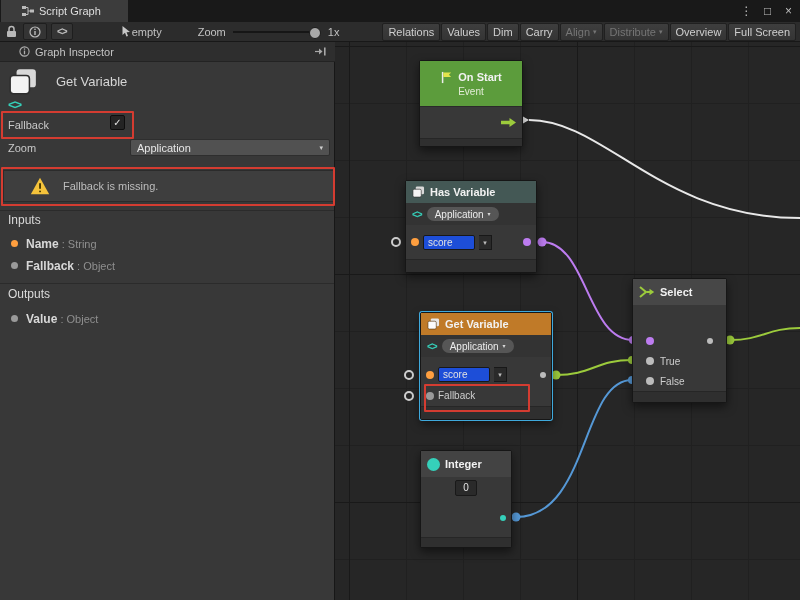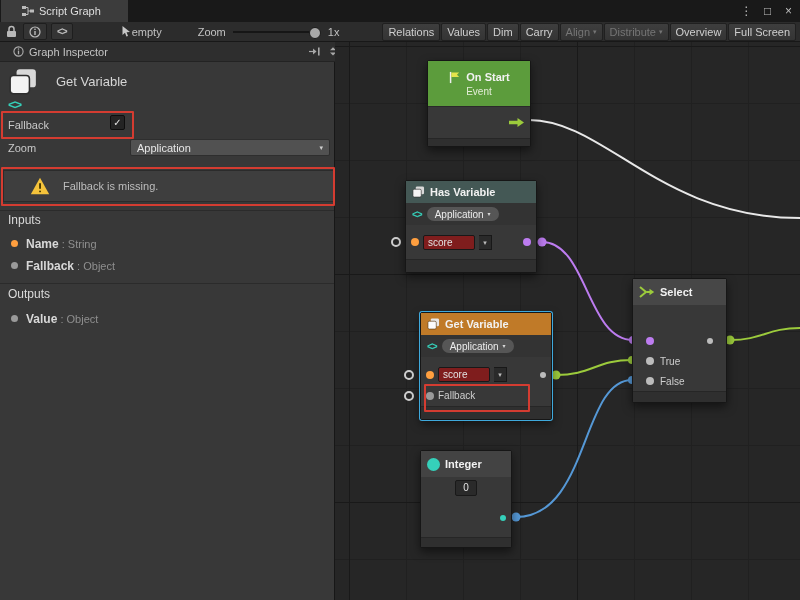--- a/index.html
+++ b/index.html
@@ -34,21 +34,21 @@
   .tb-btn { height:16px; display:flex; align-items:center; gap:3px; padding:0 5px;
     background:linear-gradient(#3E3E3E,#343434); border:1px solid #202020; border-radius:2px;
     font-size:11px; color:#CFCFCF; white-space:nowrap; }
   .tb-btn.disabled { color:#757575; }
   .caret { font-size:7px; line-height:1; }
 
   
   .inspector { position:absolute; left:0; top:42px; width:334px; height:558px; background:#383838;
     border-right:1px solid #171717; }
   .insp-header { position:absolute; left:0; top:0; width:324px; height:19px; background:#2E2E2E;
-    border-bottom:1px solid #232323; display:flex; align-items:center; padding:0 13px; }
+    border-bottom:1px solid #232323; display:flex; align-items:center; padding:0 19px; }
   .insp-header-title { font-size:11px; color:#C4C4C4; margin-left:5px; }
   .insp-header-icons { margin-left:auto; display:flex; align-items:center; gap:9px; }
   .insp-node-icon { position:absolute; left:8px; top:26px; width:40px; height:44px; }
   .insp-node-icon .codeicon-big { position:absolute; left:0; bottom:0; color:#35D0BA; font-weight:700;
     font-size:13px; letter-spacing:-1px; }
   .insp-node-title { position:absolute; left:56px; top:32px; font-size:13px; color:#D6D6D6; }
   .insp-label { font-size:11px; color:#C8C8C8; }
   .row-fallback-label { position:absolute; left:8px; top:77px; }
   .checkbox { position:absolute; left:110px; top:73px; width:13px; height:13px; background:#242424;
     border:1px solid #0E0E0E; border-radius:2px; color:#E2E2E2; font-size:10px; line-height:13px;
@@ -96,21 +96,21 @@
   .codeicon { color:#35D0BA; font-weight:700; font-size:10px; letter-spacing:-1px; }
   .npill { background:#565656; border-radius:8px; height:14px; display:flex; align-items:center; gap:4px;
     padding:0 8px; font-size:10px; color:#ECECEC; }
   .npill .caret { font-size:6px; color:#D8D8D8; }
   .nbody-row { height:21px; display:flex; align-items:center; gap:4px; padding:0 5px; background:#383838; }
   .prows { padding-top:7px; background:#383838; }
   .pd { width:8px; height:8px; border-radius:50%; flex-shrink:0; }
   .pd-sm { width:6px; height:6px; }
   .c-orange { background:#FF9F3F; } .c-purple { background:#BD7CF0; } .c-gray { background:#BCBCBC; }
   .c-dgray { background:#9A9A9A; } .c-teal { background:#35D0BA; }
-  .nfield { background:#7f1d1d; border:1px solid #181818; border-radius:2px; height:13px; line-height:13px;
+  .nfield { background:#1d4ed8; border:1px solid #181818; border-radius:2px; height:13px; line-height:13px;
     font-size:10px; color:#E2E2E2; padding:0 4px; min-width:42px; }
   .nddbox { background:#2A2A2A; border:1px solid #181818; border-left:none; width:12px; height:13px;
     display:flex; align-items:center; justify-content:center; font-size:6px; color:#BBB; }
   .spacer { flex:1; }
   .nport-label { font-size:10px; color:#CFCFCF; }
   .head-select { height:26px; background:#474747; }
   .select-pad { height:26px; background:#383838; }
   .select-row { height:20px; display:flex; align-items:center; gap:6px; padding:0 13px; background:#383838; }
   .head-integer { height:26px; background:#434343; }
   .int-circle { width:13px; height:13px; border-radius:50%; background:#35D0BA; flex-shrink:0; }
@@ -297,21 +297,21 @@
 
       <path d="M181,475 C254,475 246,338 297,338" fill="none" stroke-width="2" stroke="#5598D6"></path>
       <circle cx="181" cy="475" r="4.5" fill="#5598D6"></circle>
       <circle cx="297" cy="338" r="4" fill="#5598D6"></circle>
 
       <circle cx="61" cy="200" r="4" fill="none" stroke-width="2" stroke="#CFCFCF"></circle>
       <circle cx="74" cy="333" r="4" fill="none" stroke-width="2" stroke="#CFCFCF"></circle>
       <circle cx="74" cy="354" r="4" fill="none" stroke-width="2" stroke="#CFCFCF"></circle>
     </svg>
 
-    <div class="node" style="left:92px;top:18px;width:102px;">
+    <div class="node" style="left:84px;top:18px;width:102px;">
       <div class="head-onstart">
         <div class="nhead-row">
           <svg width="13" height="13" viewBox="0 0 14 14">
             <rect x="2" y="1" width="1.6" height="12" fill="#EDEDED"></rect>
             <path d="M3.6 1.5 H12 L9.6 4 L12 6.5 H3.6 Z" fill="#E4E44C"></path>
           </svg>
           <span class="ntitle">On Start</span>
         </div>
         <span class="nsub">Event</span>
       </div>

